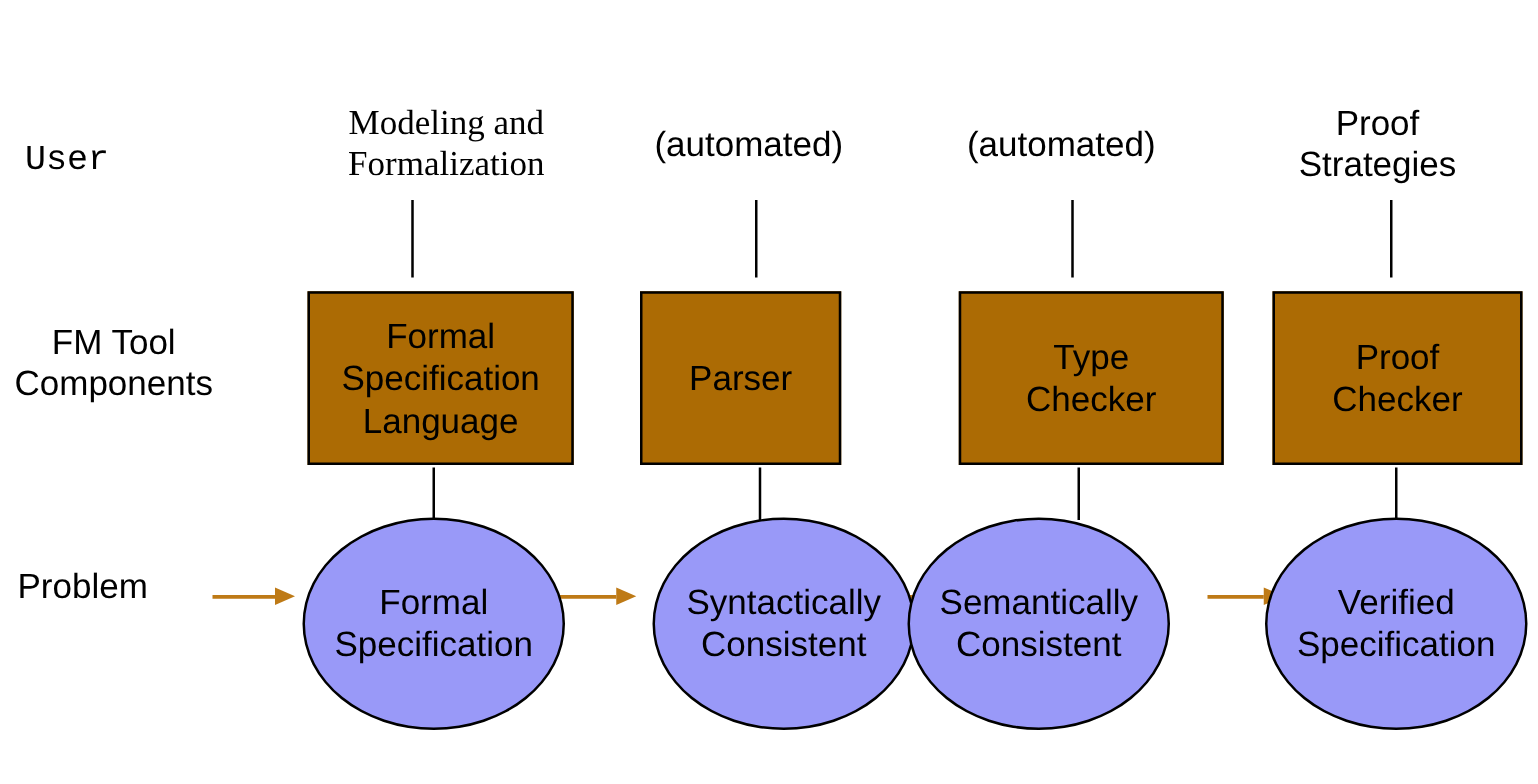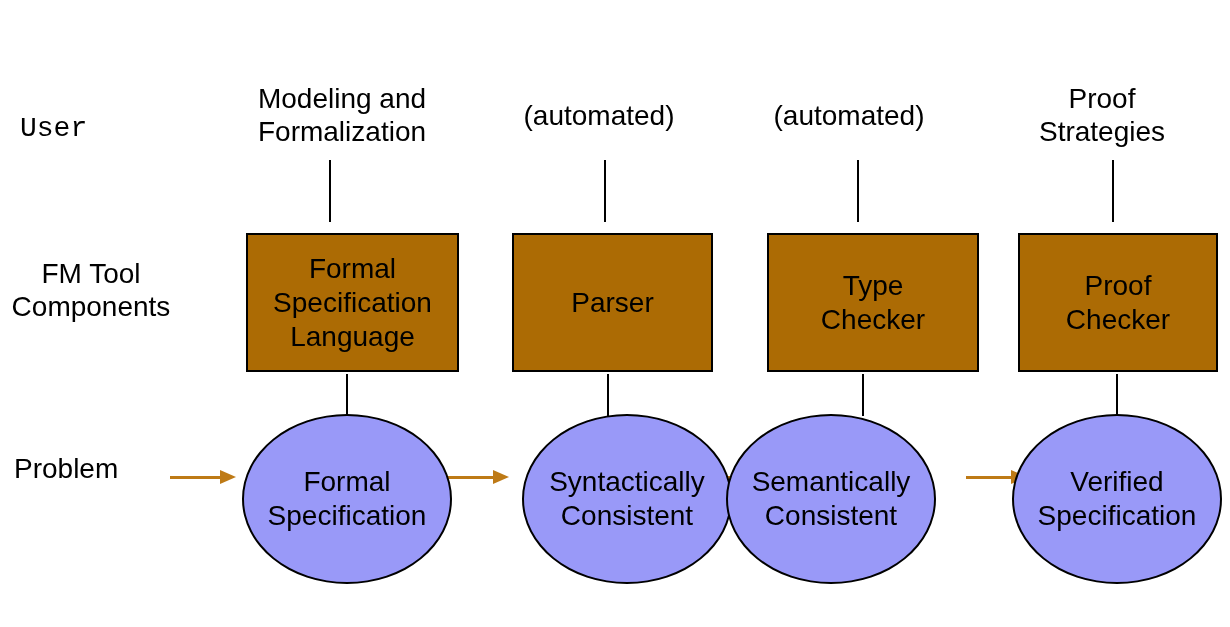--- a/index.html
+++ b/index.html
@@ -29,38 +29,38 @@
   .row-label.user{left:20px;top:112px;font-family:Liberation Mono, monospace;}
   .row-label.components{left:0;top:257px;width:182px;text-align:center;}
   .row-label.problem{left:14px;top:452px;}
 
   .top-label{
     position:absolute;top:80px;height:70px;width:240px;
     display:flex;align-items:center;justify-content:center;
     text-align:center;white-space:pre-line;
     font-size:28px;line-height:33px;
   }
-  .c0{left:222px;} .c1{left:479px;} .c2{left:729px;} .c3{left:982px;}
+  .c0{left:237px;font-family:Liberation Serif, serif;} .c1{left:479px;} .c2{left:729px;} .c3{left:982px;}
 
   .vline{position:absolute;width:2px;background:var(--connector);}
   .label-line{top:160px;height:62px;}
   .l0{left:329px;} .l1{left:604px;} .l2{left:857px;} .l3{left:1112px;}
   .box-line{top:374px;height:42px;}
   .m0{left:346px;} .m1{left:607px;} .m2{left:862px;} .m3{left:1116px;}
 
   .box{
     position:absolute;top:233px;height:139px;
     background:var(--box-fill);
     border:2px solid var(--box-border);
     box-sizing:border-box;
     display:flex;align-items:center;justify-content:center;
     text-align:center;
   }
   .b0{left:246px;width:213px;}
-  .b1{left:512px;width:201px;}
+  .b1{left:512px;width:161px;}
   .b2{left:767px;width:212px;}
   .b3{left:1018px;width:200px;}
   .box-text{font-size:28px;line-height:34px;white-space:pre-line;}
 
   .ellipse{
     position:absolute;top:414px;width:210px;height:170px;
     border-radius:50%;
     background:var(--ellipse-fill);
     border:2px solid var(--ellipse-border);
     box-sizing:border-box;

